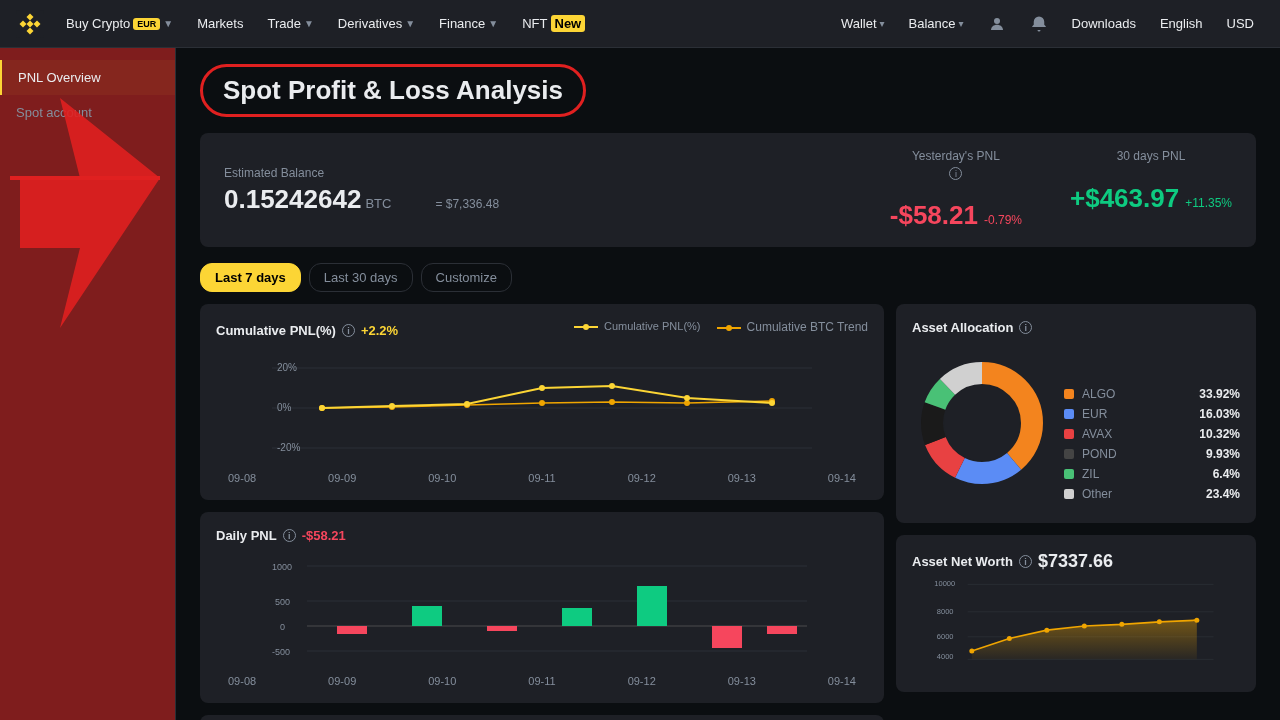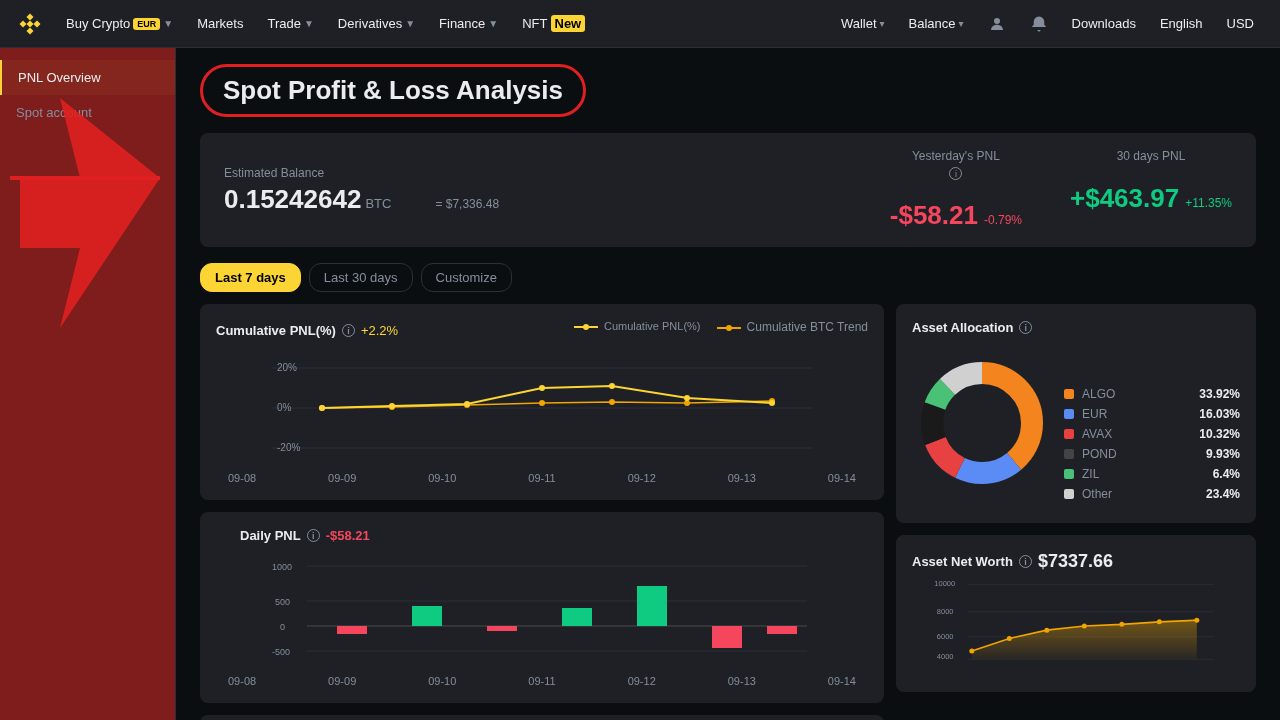--- a/index.html
+++ b/index.html
@@ -148,21 +148,21 @@
     }
     .chart-title {
       font-size: 13px;
       font-weight: bold;
       color: #eaecef;
       margin-bottom: 4px;
       display: flex;
       align-items: center;
       gap: 6px;
     }
-    .chart-subtitle { font-size: 13px; color: #fcd535; font-weight: normal; }
+    .chart-subtitle { font-size: 13px; color: #fcd535; font-weight: bold; }
     .chart-legend {
       display: flex;
       gap: 16px;
       font-size: 11px;
       color: #848e9c;
       margin-bottom: 8px;
       justify-content: flex-end;
     }
 
     
@@ -428,21 +428,21 @@
             <span>09-09</span>
             <span>09-10</span>
             <span>09-11</span>
             <span>09-12</span>
             <span>09-13</span>
             <span>09-14</span>
           </div>
         </div>
 
         <div class="chart-card" style="margin-bottom:12px;">
-          <div class="chart-title" style="margin-bottom:8px;margin-left:24px;">
+          <div class="chart-title" style="margin-bottom:8px;">
             <span>Daily PNL</span>
             <span class="info-icon">i</span>
             <span style="color:#f6465d;font-size:13px;font-weight:bold;">-$58.21</span>
           </div>
 
           <svg viewBox="0 0 540 120" width="100%" height="120" style="display:block;">
 
             <line x1="35" y1="15" x2="535" y2="15" stroke="#2b2f36" stroke-width="1"></line>
             <line x1="35" y1="50" x2="535" y2="50" stroke="#2b2f36" stroke-width="1"></line>
             <line x1="35" y1="75" x2="535" y2="75" stroke="#2b2f36" stroke-width="1"></line>

